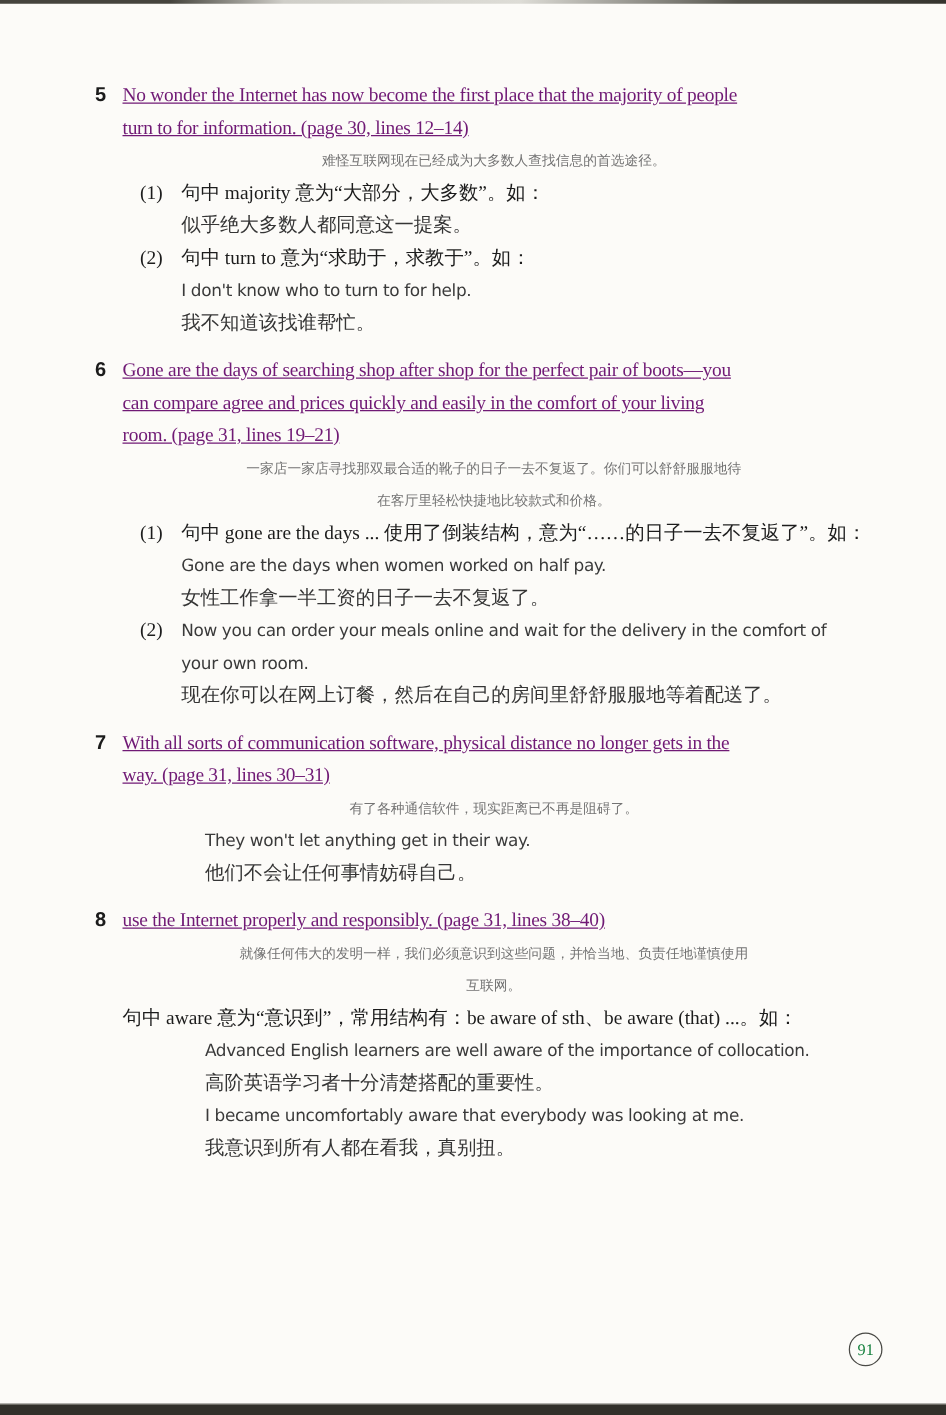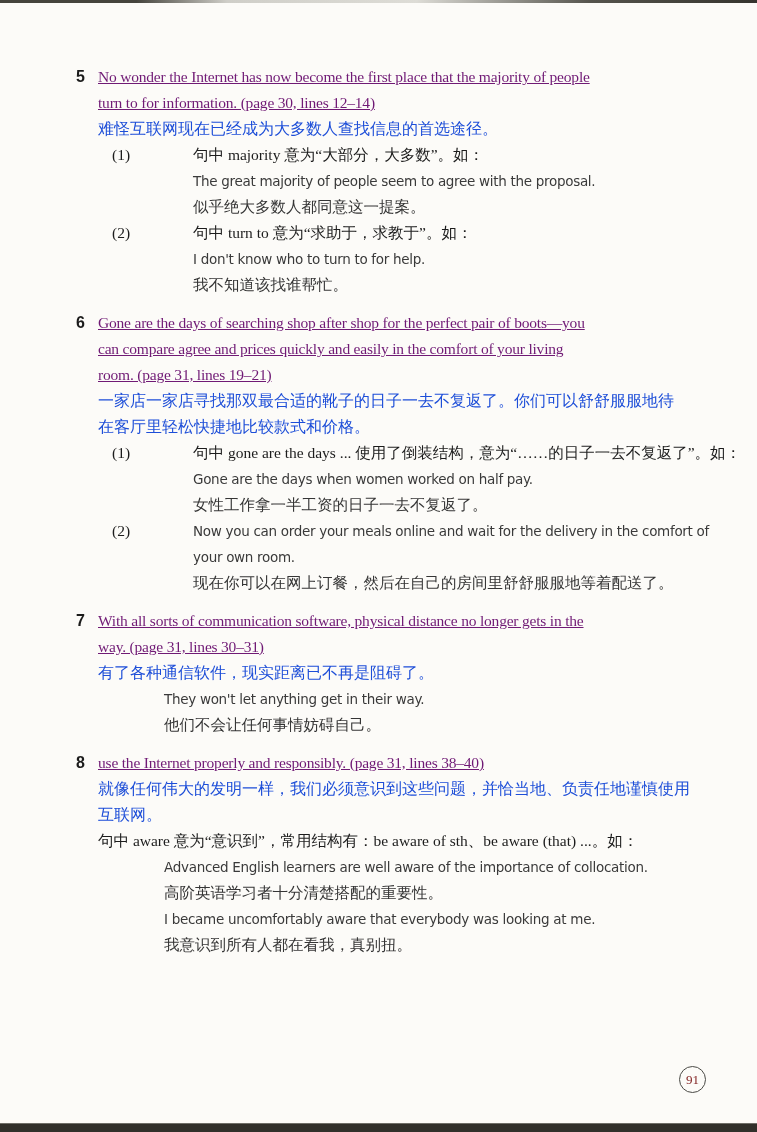--- a/index.html
+++ b/index.html
@@ -26,61 +26,60 @@
   .item { display:flex; margin-bottom:12px; }
   .item-num {
     flex:none; width:22px;
     font-family:"Liberation Sans", sans-serif;
     font-weight:bold; font-size:16px; line-height:26px;
     color:#1b1b1b;
   }
   .item-body { flex:1; min-width:0; }
   .line { line-height:26px; white-space:nowrap; }
   .en { font-size:15.5px; letter-spacing:-0.2px; color:#701a75;text-decoration:underline; }
-  .zh { font-size:16px; color:#1d4ed8; }
+  .zh { font-size:11px; color:#737373;text-align:center; }
   .note-row { display:flex; }
   .marker {
     flex:none; width:33px; margin-left:14px;
     font-size:15.5px; line-height:26px; color:#1c1c1c;
   }
-  .note-body { flex:1; min-width:0;margin-left:48px; }
+  .note-body { flex:1; min-width:0; }
   .note-text { font-size:15.5px; color:#1c1c1c; }
   .ex-en {
     font-family:"DejaVu Sans", sans-serif;
     font-size:13.5px; letter-spacing:-0.3px; color:#3a3a3a;
   }
   .ex-zh { font-size:15.5px; color:#353535; }
   .indent { margin-left:66px; }
   .page-num-badge {
     position:absolute; left:679px; top:1066px;
     width:25px; height:25px;
     border:1.3px solid #4a4a46; border-radius:50%;
     display:flex; align-items:center; justify-content:center;
-    font-size:13px; color:#7f1d1d;
+    font-size:13px; color:#15803d;
     background:transparent;
   }
 </style>
 </head>
 <body>
 
 <div class="page">
   <div class="edge-top"></div>
   <div class="content">
     <div>
         <div class="item">
           <div class="item-num">5</div>
           <div class="item-body">
             <div class="line en">No wonder the Internet has now become the first place that the majority of people</div>
             <div class="line en">turn to for information. (page 30, lines 12–14)</div>
             <div class="line zh">难怪互联网现在已经成为大多数人查找信息的首选途径。</div>
             <div class="note-row">
               <div class="marker" style="display: inline-block;">(1)</div>
               <div class="note-body">
                 <div class="line note-text">句中 majority 意为“大部分，大多数”。如：</div>
-                <div class="line ex-en">The great majority of people seem to agree with the proposal.</div>
                 <div class="line ex-zh">似乎绝大多数人都同意这一提案。</div>
               </div>
             </div>
             <div class="note-row">
               <div class="marker" style="display: inline-block;">(2)</div>
               <div class="note-body">
                 <div class="line note-text">句中 turn to 意为“求助于，求教于”。如：</div>
                 <div class="line ex-en">I don't know who to turn to for help.</div>
                 <div class="line ex-zh">我不知道该找谁帮忙。</div>
               </div>

